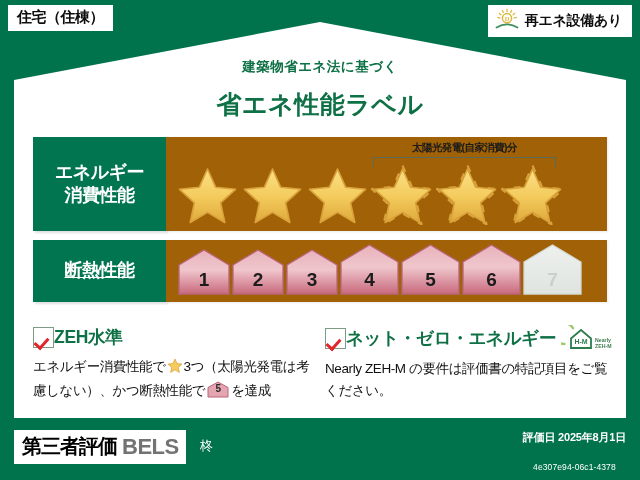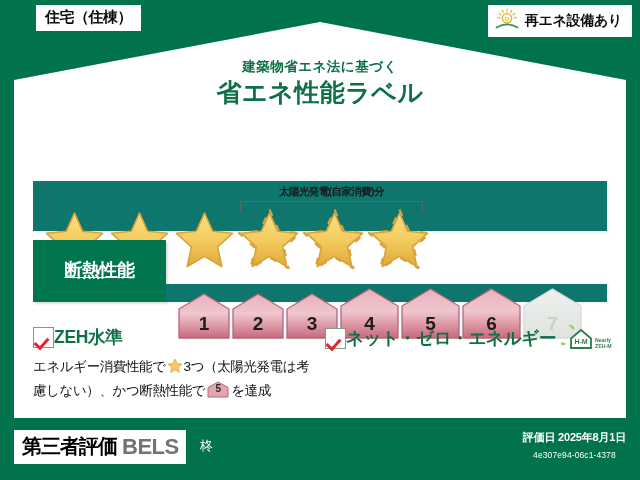--- a/index.html
+++ b/index.html
@@ -16,49 +16,48 @@
     position:absolute;left:14px;top:22px;width:612px;height:396px;
     background:#ffffff;
     clip-path:polygon(0 58px, 50% 0, 100% 58px, 100% 100%, 0 100%);
   }
 
   
   .corner-tag{
     position:absolute;left:8px;top:5px;
     background:#ffffff;color:#0d0d0d;
     font-size:15px;font-weight:bold;letter-spacing:-.5px;
-    padding:4px 9px 5px 9px;line-height:1.1;white-space:nowrap;margin-left:28px;
+    padding:4px 9px 5px 9px;line-height:1.1;white-space:nowrap;
   }
 
   
   .renew-badge{
     position:absolute;right:8px;top:5px;
     background:#ffffff;
     padding:3px 10px 3px 6px;
     display:flex;align-items:center;gap:5px;white-space:nowrap;justify-content:flex-end;
   }
   .renew-badge .txt{font-size:14px;font-weight:bold;color:#0d0d0d;letter-spacing:-.3px;}
 
   
   .title-wrap{position:absolute;left:0;top:58px;width:640px;text-align:center;}
   .title-sub{font-size:13.5px;font-weight:bold;color:#0e7045;letter-spacing:.5px;}
-  .title-main{font-size:25px;font-weight:bold;color:#0e7045;letter-spacing:.5px;margin-top:0;}
+  .title-main{font-size:25px;font-weight:bold;color:#0e7045;letter-spacing:.5px;margin-top:12px;}
 
   
   .row{position:absolute;display:flex;align-items:stretch;}
   .row-label{
     background:#00754f;color:#fff;
     display:flex;flex-direction:column;align-items:center;justify-content:center;
     font-weight:bold;line-height:1.28;text-align:center;
     box-shadow:2px 2px 2px rgba(0,0,0,.13);
   }
   .row-body{
-    background:#0f766e;position:relative;flex:1;
+    background:#a16207;position:relative;flex:1;
     box-shadow:1px 1px 2px rgba(0,0,0,.08);
-    margin-top:44px;
   }
 
   
   #row-energy{left:33px;top:137px;width:574px;height:94px;}
   #row-energy .row-label{width:133px;font-size:18px;letter-spacing:-.5px;}
 
   
   #row-insul{left:33px;top:240px;width:574px;height:62px;}
   #row-insul .row-label{width:133px;font-size:18px;letter-spacing:-.5px;text-decoration:underline;}
 
@@ -124,21 +123,21 @@
     position:absolute;left:14px;top:430px;
     background:#fff;display:flex;align-items:center;
     padding:3px 7px 4px 8px;gap:5px;
   }
   .bels .b1{font-size:20px;font-weight:bold;color:#000000;letter-spacing:-1px;}
   .bels .b2{font-size:22px;font-weight:bold;color:#737373;letter-spacing:-.5px;}
   .bels-extra{position:absolute;left:200px;top:437px;font-size:13px;color:#fff;font-weight:normal;}
 
   .eval{position:absolute;right:14px;top:430px;text-align:center;color:#fff;}
   .eval .d{font-size:11px;font-weight:bold;letter-spacing:-.2px;}
-  .eval .id{font-size:8.5px;margin-top:5px;letter-spacing:.1px;font-family:"Liberation Sans",sans-serif;}
+  .eval .id{font-size:8.5px;margin-top:17px;letter-spacing:.1px;font-family:"Liberation Sans",sans-serif;}
 </style>
 </head>
 <body>
 
 <div id="label">
 
   <div class="house-body"></div>
 
   <div class="corner-tag">住宅（住棟）</div>
 
@@ -161,20 +160,24 @@
     </span>
     <span class="txt">再エネ設備あり</span>
   </div>
 
   <div class="title-wrap">
     <div class="title-sub">建築物省エネ法に基づく</div>
     <div class="title-main">省エネ性能ラベル</div>
   </div>
 
   <div class="row" id="row-energy">
+    <div class="row-label">
+      <span>エネルギー</span>
+      <span>消費性能</span>
+    </div>
     <div class="row-body">
 
       <div class="solar-bracket">
         <div class="sb-text">太陽光発電(自家消費)分</div>
         <div class="sb-line"></div>
       </div>
 
       <div class="stars">
 
         <span class="star">
@@ -316,20 +319,21 @@
           <path d="M3.5 19 A10.5 10.5 0 1 1 12 3.2" fill="none" stroke="#9ec96f" stroke-width="2.4" stroke-linecap="round"></path>
           <path d="M10 13.5 L20 5 L30 13.5 L30 23 L10 23 Z" fill="#fff" stroke="#2f7d4f" stroke-width="1.8"></path>
           <text x="20" y="19" font-size="7" fill="#2f7d4f" text-anchor="middle" font-family="Liberation Sans, sans-serif" font-weight="bold">H-M</text>
         </svg>
         <span class="cap">
           <span>Nearly</span><br>
           <span>ZEH-M</span>
         </span>
       </span>
     </div>
+    <div class="chk-desc">Nearly ZEH-M の要件は評価書の特記項目をご覧ください。</div>
   </div>
 
   <div class="bels">
     <span class="b1">第三者評価</span>
     <span class="b2">BELS</span>
   </div>
   <div class="bels-extra">柊</div>
 
   <div class="eval">
     <div class="d">評価日 2025年8月1日</div>

